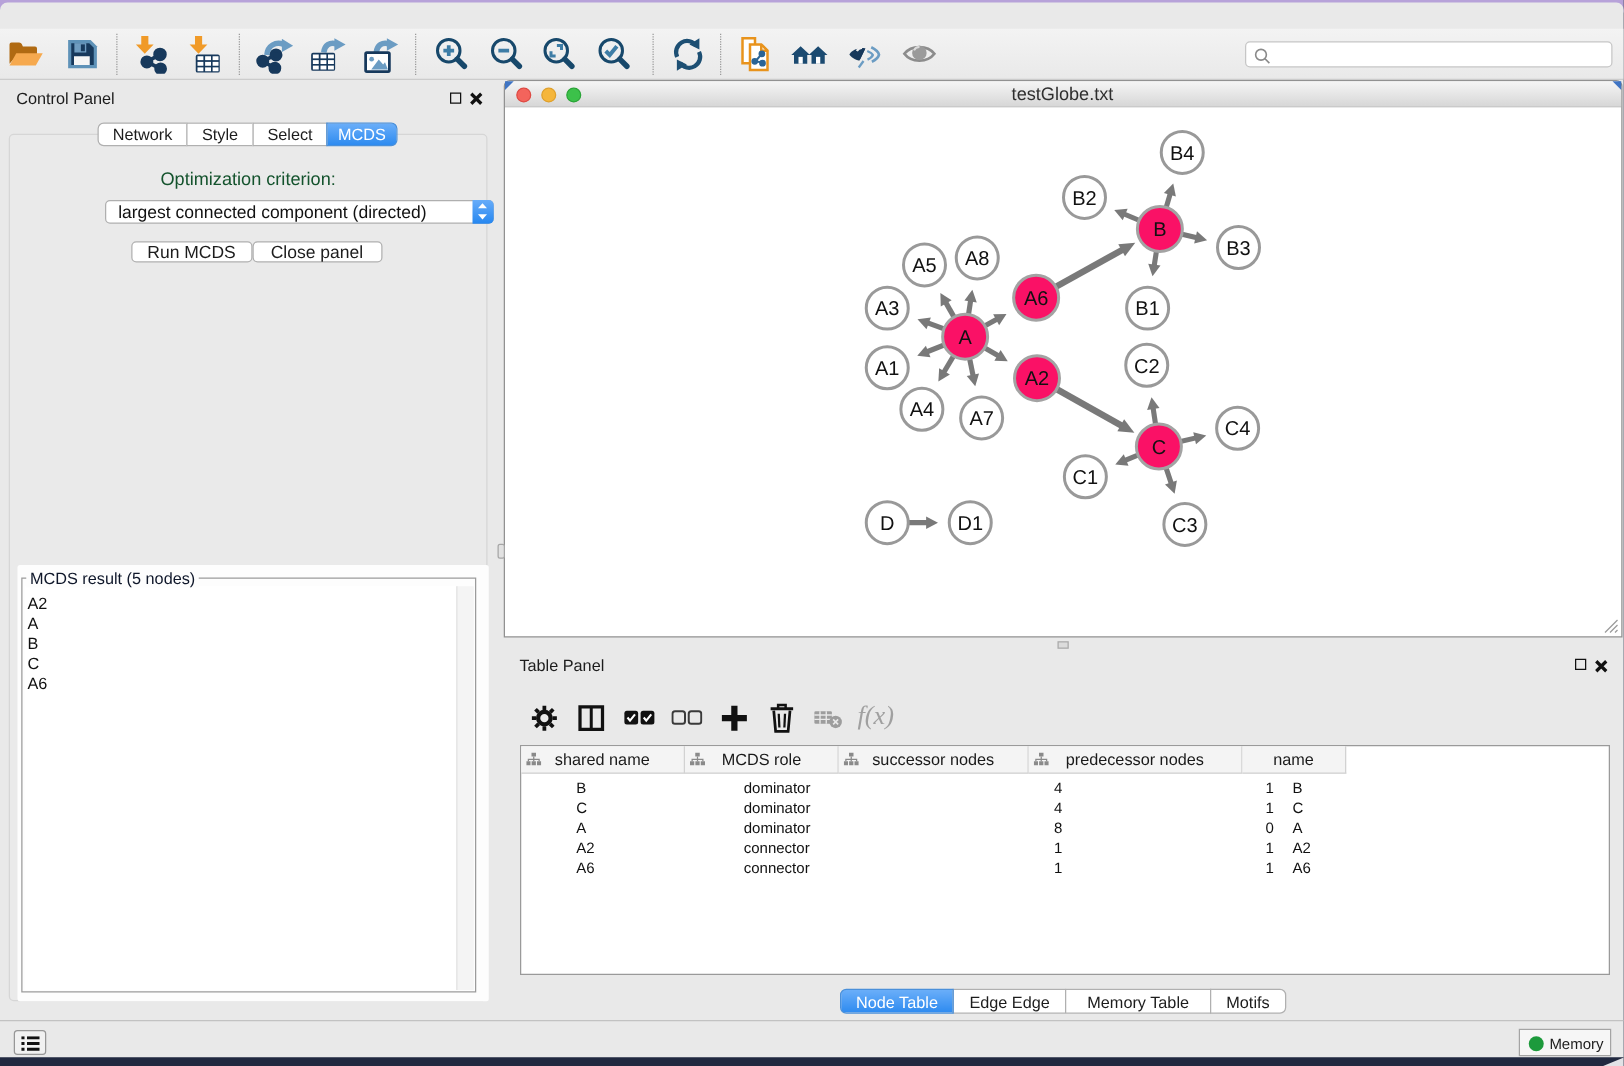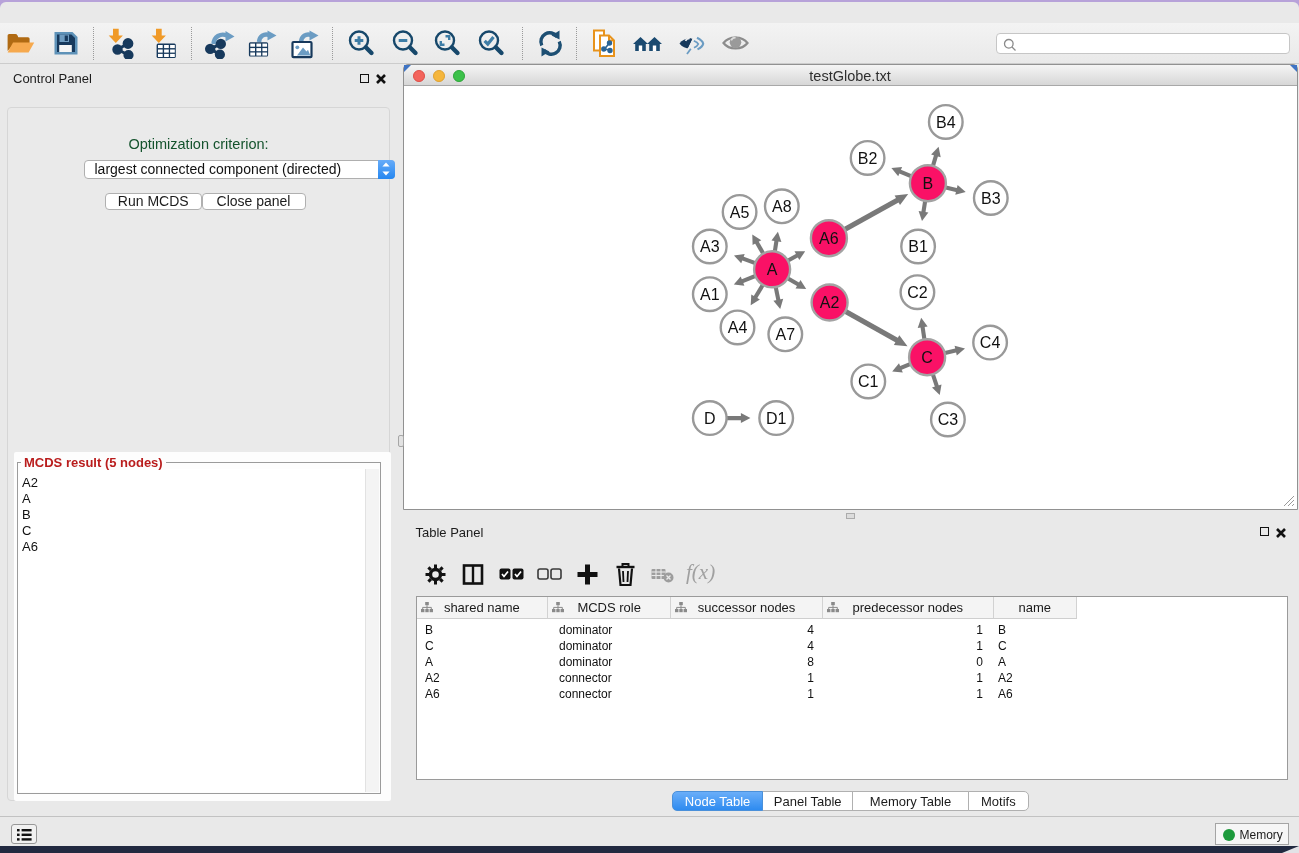--- a/index.html
+++ b/index.html
@@ -26,34 +26,34 @@
 .seg.first { border-radius:5px 0 0 5px; margin-left:0; }
 .seg.last { border-radius:0 5px 5px 0; }
 .seg.sel { background:linear-gradient(#6aaef9,#2e8bf0); border-color:#4a90da; color:#fff; z-index:2; }
 #cpanel { left:7px; top:105px; width:383px; height:694px; background:#eaeaea; border:1px solid #d6d6d6; border-radius:4px; }
 #optlabel { left:7px; top:133.5px; width:383px; text-align:center; font-size:14.5px; color:#14532d; }
 #dropdown { left:43.5px; top:157.5px; width:311px; height:19px; background:#fff; border:1px solid #afafaf; border-radius:4px;margin-left:40px; }
 #ddtext { left:10px; top:0.5px; font-size:14px; color:#111; line-height:17px; }
 #ddspin { right:-1px; top:-1px; width:17px; height:19px; background:linear-gradient(#67acf9,#2687f0); border-radius:0 4px 4px 0; }
 .btn { background:#fff; border:1px solid #b0b0b0; border-radius:4px; font-size:14px; color:#1c1c1c; text-align:center; line-height:15.5px; }
 #fieldset { left:17px; top:460px; width:364px; height:332px; border:1px solid #9b9b9b; }
-#legend { left:3px; top:-8px; background:#fdfdfd; padding:0 3px; font-size:13px; color:#b91c1c;font-weight:bold; }
+#legend { left:3px; top:-8px; background:#fdfdfd; padding:0 3px; font-size:13px; color:#0f172a; }
 #mlist { left:1.5px; top:6px; width:359px; height:322.5px; background:#fff; font-size:13px; color:#111; line-height:16.2px; padding:5.5px 0 0 2.5px; }
 #mscroll { right:1.5px; top:6px; width:14px; height:322.5px; background:#f4f4f4; border-left:1px solid #e2e2e2; }
 
 #statsep { left:0; top:814px; width:1299px; height:1px; background:#c2c2c2; }
 #listbtn { left:10.5px; top:822px; width:26px; height:20px; background:#f1f1f1; border:1px solid #979797; border-radius:3px; }
 #membtn { left:1214.5px; top:820.5px; width:74px; height:22.5px; background:#f6f6f6; border:1px solid #a4a4a4; }
 #memdot { left:7px; top:5px; width:12px; height:12px; border-radius:50%; background:#1d9a3c; }
 #memtext { left:24px; top:4px; font-size:12px; color:#1c1c1c; }
 
 #netwin { left:402.5px; top:62px; width:895px; height:446px; background:#fff; border:1px solid #919191; border-radius:5px 5px 0 0; }
 #nettitle { left:0; top:0; width:893px; height:21px; background:linear-gradient(#f5f5f5,#d7d7d7); border-bottom:1px solid #a8a8a8; border-radius:5px 5px 0 0; }
 
-#tblcontainer { left:415.5px; top:594px; width:872.5px; height:184px; background:#fff; border:1px solid #9a9a9a; }
+#tblcontainer { left:415.5px; top:594px; width:872.5px; height:184px; background:#fff; border:1px solid #9a9a9a;padding-left:36px; }
 .th { position:absolute; top:0; height:22px; background:#f4f4f4; border-right:1px solid #d2d2d2; border-bottom:1px solid #cfcfcf; font-size:13px; color:#1a1a1a; text-align:center; line-height:21px; }
 .row { position:absolute; height:16.1px; font-size:12px; color:#111; line-height:16.1px; width:100%; }
 .cell { position:absolute; top:0; height:16.1px; }
 #wp-bottom { left:0; top:846px; width:1299px; height:7px; background:#212940; }
 </style>
 </head>
 <body>
 <div class="abs" id="wp-top"></div>
 <div class="abs" id="app">
 
@@ -233,20 +233,26 @@
     </svg>
   </div>
 </div>
 
 <div class="abs paneltitle" style="left:13px;top:69px">Control Panel</div>
 <div class="abs sqbtn" style="left:360px;top:71.5px"></div>
 <svg class="abs" style="left:375px;top:71px" width="12" height="12" viewBox="0 0 12 12">
   <path d="M2 2 L10 10 M10 2 L2 10" stroke="#111" stroke-width="2.6"></path>
 </svg>
 <div class="abs" id="cpanel"></div>
+<div class="abs" id="tabs1">
+  <div class="seg first" style="width:72px;line-height:18px">Network</div>
+  <div class="seg" style="width:54px;line-height:18px">Style</div>
+  <div class="seg" style="width:60px;line-height:18px">Select</div>
+  <div class="seg last sel" style="width:57px;line-height:18px">MCDS</div>
+</div>
 <div class="abs" id="optlabel">Optimization criterion:</div>
 <div class="abs" id="dropdown">
   <div class="abs" id="ddtext">largest connected component (directed)</div>
   <div class="abs" id="ddspin">
     <svg class="abs" style="left:3.5px;top:2.5px" width="10" height="14" viewBox="0 0 10 14">
       <path d="M5 0.5 L8.6 4.6 L1.4 4.6 Z" fill="#fff"></path>
       <path d="M5 13.5 L8.6 9.4 L1.4 9.4 Z" fill="#fff"></path>
     </svg>
   </div>
 </div>
@@ -494,21 +500,21 @@
     <div class="cell" style="left:8.5px">A6</div>
         <div class="cell" style="left:142.5px">connector</div>
     <div class="cell" style="left:254.7px;width:142.8px;text-align:right">1</div>
     <div class="cell" style="left:406.5px;width:160px;text-align:right">1</div>
     <div class="cell" style="left:581.5px">A6</div>
   </div>
 </div>
 
 <div class="abs" id="tabs2">
   <div class="seg first sel" style="width:91.2px;line-height:19px">Node Table</div>
-  <div class="seg" style="width:91px;line-height:19px">Panel Table</div>
+  <div class="seg" style="width:91px;line-height:19px">Edge Edge</div>
   <div class="seg" style="width:116.7px;line-height:19px">Memory Table</div>
   <div class="seg last" style="width:61px;line-height:19px">Motifs</div>
 </div>
 
 <div class="abs" id="statsep"></div>
 <div class="abs" id="listbtn">
   <svg class="abs" style="left:5px;top:4px" width="15" height="12" viewBox="0 0 15 12">
     <g fill="#111">
       <rect x="0" y="0" width="2.6" height="2.4"></rect>
           <rect x="4.6" y="0" width="10" height="2.4"></rect>

